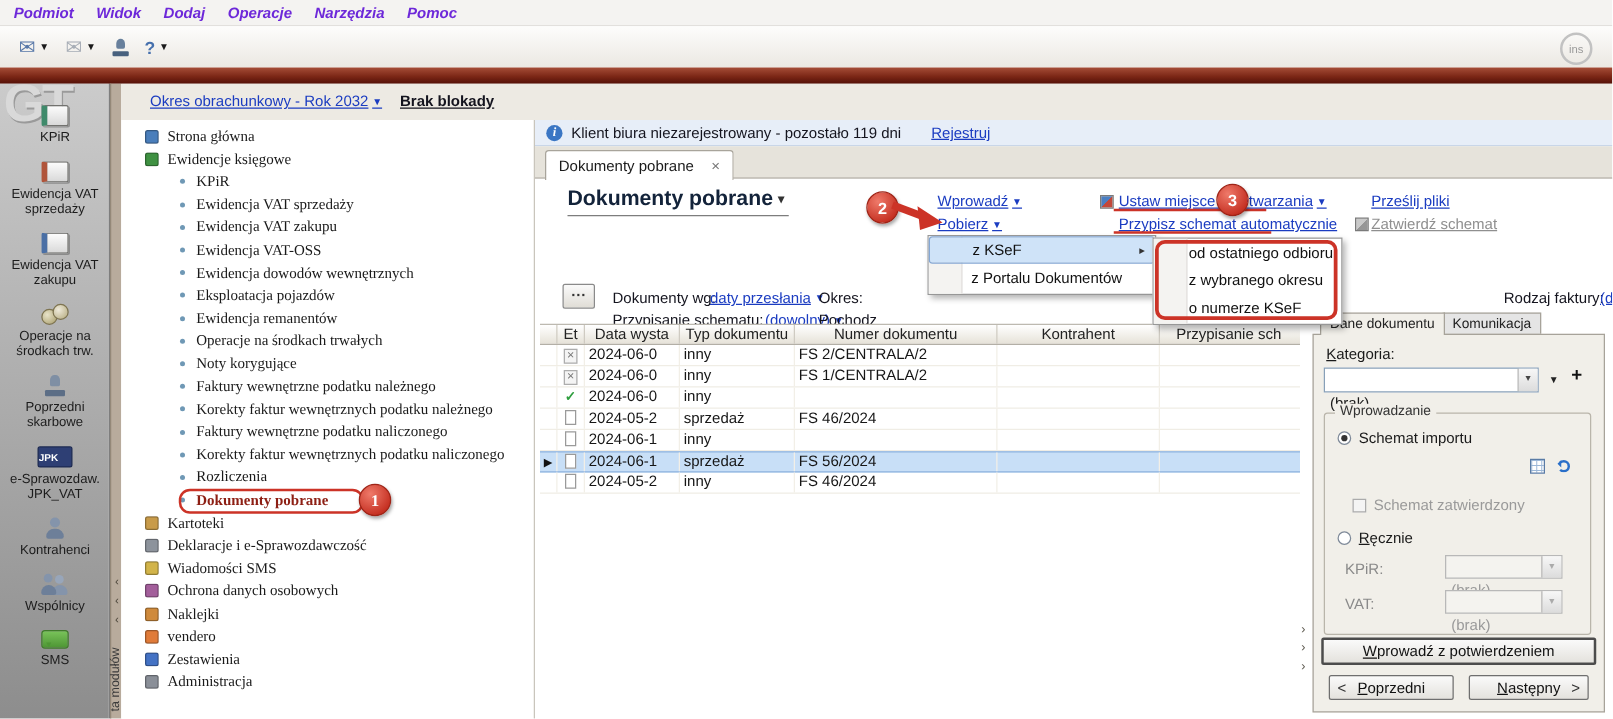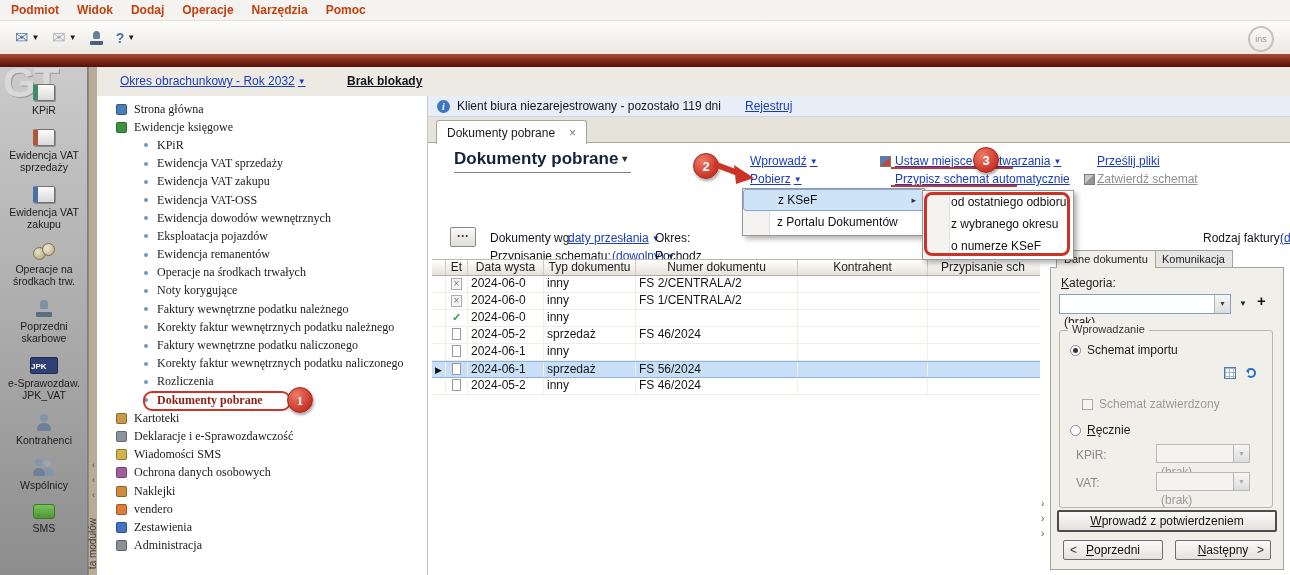--- a/index.html
+++ b/index.html
@@ -3,21 +3,21 @@
 <meta charset="utf-8">
 <style>
   html,body{margin:0;padding:0;}
   body{width:1290px;height:575px;font-family:"Liberation Sans",sans-serif;font-size:12px;color:#1a1a1a;background:#fff;overflow:hidden;}
   #app{position:relative;width:1290px;height:575px;overflow:hidden;background:#fff;}
   .lnk{color:#1b3cc1;text-decoration:underline;cursor:pointer;white-space:nowrap;}
   .lnk-dis{color:#8f8f8f;text-decoration:underline;white-space:nowrap;}
   .caret{font-size:8px;vertical-align:1px;margin-left:3px;}
   
   #menubar{position:absolute;left:0;top:0;width:100%;height:21px;background:#f4f3f1;border-bottom:1px solid #e2e0dd;display:flex;align-items:center;padding-left:2px;box-sizing:border-box;}
-  #menubar .mitem{padding:2px 9px;color:#c2410c;font-weight:bold;font-size:12px;}
+  #menubar .mitem{padding:2px 9px;color:#6d28d9;font-weight:bold;font-size:12px;font-style:italic;}
   
   #toolbar{position:absolute;left:0;top:21px;width:100%;height:33px;background:linear-gradient(#fdfdfc,#ebe8e2);display:flex;align-items:center;padding-left:10px;box-sizing:border-box;}
   .tbtn{display:flex;align-items:center;padding:3px 5px;margin-right:3px;}
   .tglyph{font-size:16px;color:#5878a8;}
   .tglyph.muted{color:#a7adb6;}
   .helpglyph{font-size:14px;font-weight:bold;color:#4670ad;}
   .stampic{width:13px;height:14px;position:relative;display:inline-block;}
   .stampic::before{content:"";position:absolute;left:3px;top:0;width:7px;height:8px;background:#68809c;border-radius:50% 50% 20% 20%;}
   .stampic::after{content:"";position:absolute;left:0;bottom:0;width:13px;height:4px;background:#48617e;border-radius:1px;}
   #ins-badge{position:absolute;right:16px;top:5px;width:22px;height:22px;border:2px solid #c2c2c2;border-radius:50%;color:#9a9a9a;font-size:9px;display:flex;align-items:center;justify-content:center;}
@@ -44,21 +44,21 @@
   .peopleic::after{content:"";position:absolute;left:0;bottom:0;width:12px;height:8px;border-radius:6px 6px 2px 2px;background:#6d7f99;box-shadow:9px 0 0 #8494ab;}
   .smsic{width:20px;height:13px;background:linear-gradient(#79c35a,#4e9634);border-radius:3px;position:relative;border:1px solid #3f7a2a;}
   .smsic::after{content:"";position:absolute;left:3px;bottom:-4px;border:4px solid transparent;border-top-color:#4e9634;border-left-width:2px;border-right-width:2px;}
   
   #collapse-strip{position:absolute;left:88px;top:67px;width:9px;height:508px;background:#b8ab9c;border-left:1px solid #948878;box-sizing:border-box;}
   .strip-chev{position:absolute;left:0;width:9px;text-align:center;font-size:9px;color:#4a4438;line-height:10px;}
   #strip-label{position:absolute;bottom:6px;left:-2px;writing-mode:vertical-rl;transform:rotate(180deg);font-size:10px;color:#3a3a3a;white-space:nowrap;}
   
   #ws-header{position:absolute;left:97px;top:67px;width:1193px;height:29px;background:#edeae3;box-sizing:border-box;}
   #period-link{position:absolute;left:23px;top:7px;}
-  #lock-link{position:absolute;left:250px;top:7px;color:#14141e;font-weight:bold;text-decoration:underline;}
+  #lock-link{position:absolute;left:223px;top:7px;color:#14141e;font-weight:bold;text-decoration:underline;}
   
   #tree-panel{position:absolute;left:97px;top:96px;width:331px;height:479px;background:#fff;border-right:1px solid #c9c5bc;box-sizing:border-box;overflow:hidden;}
   #tree{padding-top:4px;font-family:Liberation Serif, serif;}
   .titem{height:18.2px;display:flex;align-items:center;white-space:nowrap;position:relative;font-size:12px;}
   .titem.lvl0{padding-left:19px;}
   .titem.lvl1{padding-left:44px;}
   .chip{width:11px;height:11px;border-radius:2px;margin-right:7px;border:1px solid rgba(0,0,0,.3);flex:none;box-sizing:border-box;}
   .blt{width:4px;height:4px;border-radius:50%;background:#6f98b5;margin:0 9px 0 3px;flex:none;}
   .titem.hl .tlabel{color:#8d1f14;font-weight:bold;}
   .hl-oval{position:absolute;left:46px;top:0px;width:144px;height:16px;border:2px solid #cc3327;border-radius:9px;pointer-events:none;}

